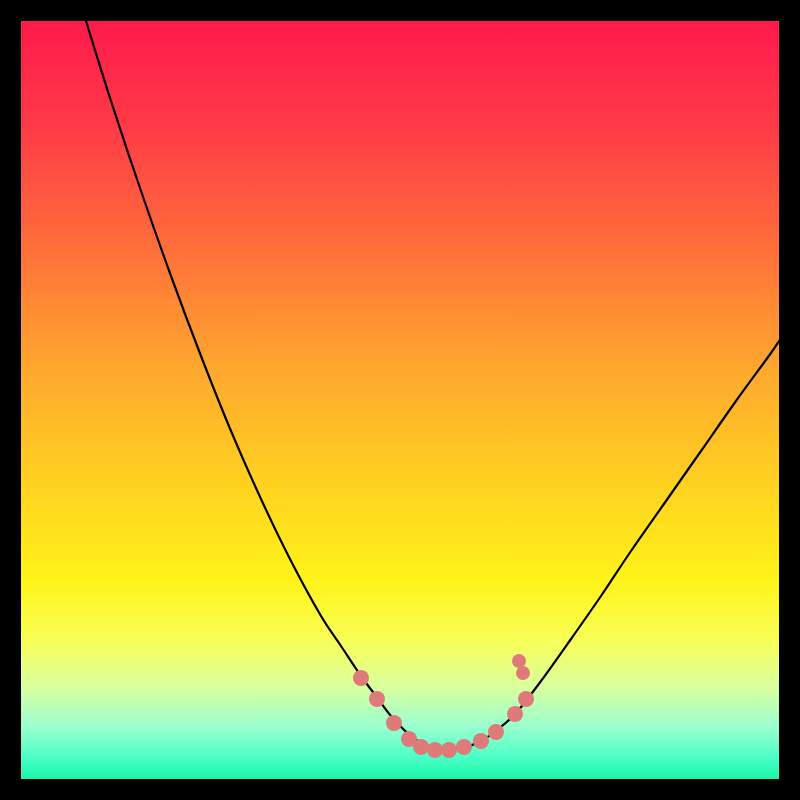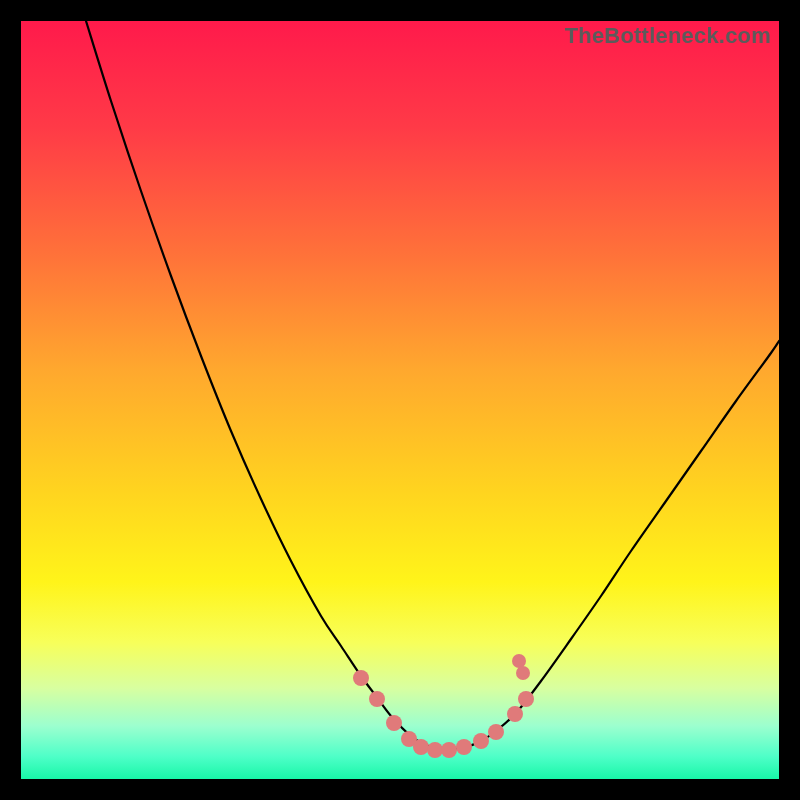--- a/index.html
+++ b/index.html
@@ -70,14 +70,13 @@
         <circle cx="428" cy="729" r="8" fill="#e07a7a"></circle>
         <circle cx="443" cy="726" r="8" fill="#e07a7a"></circle>
         <circle cx="460" cy="720" r="8" fill="#e07a7a"></circle>
         <circle cx="475" cy="711" r="8" fill="#e07a7a"></circle>
         <circle cx="494" cy="693" r="8" fill="#e07a7a"></circle>
         <circle cx="505" cy="678" r="8" fill="#e07a7a"></circle>
         <circle cx="498" cy="640" r="7" fill="#e07a7a"></circle>
         <circle cx="502" cy="652" r="7" fill="#e07a7a"></circle>
       </g>
   </svg>
-  <div class="watermark">TheBottleneck.com</div>
 </div>
 
 </body></html>

